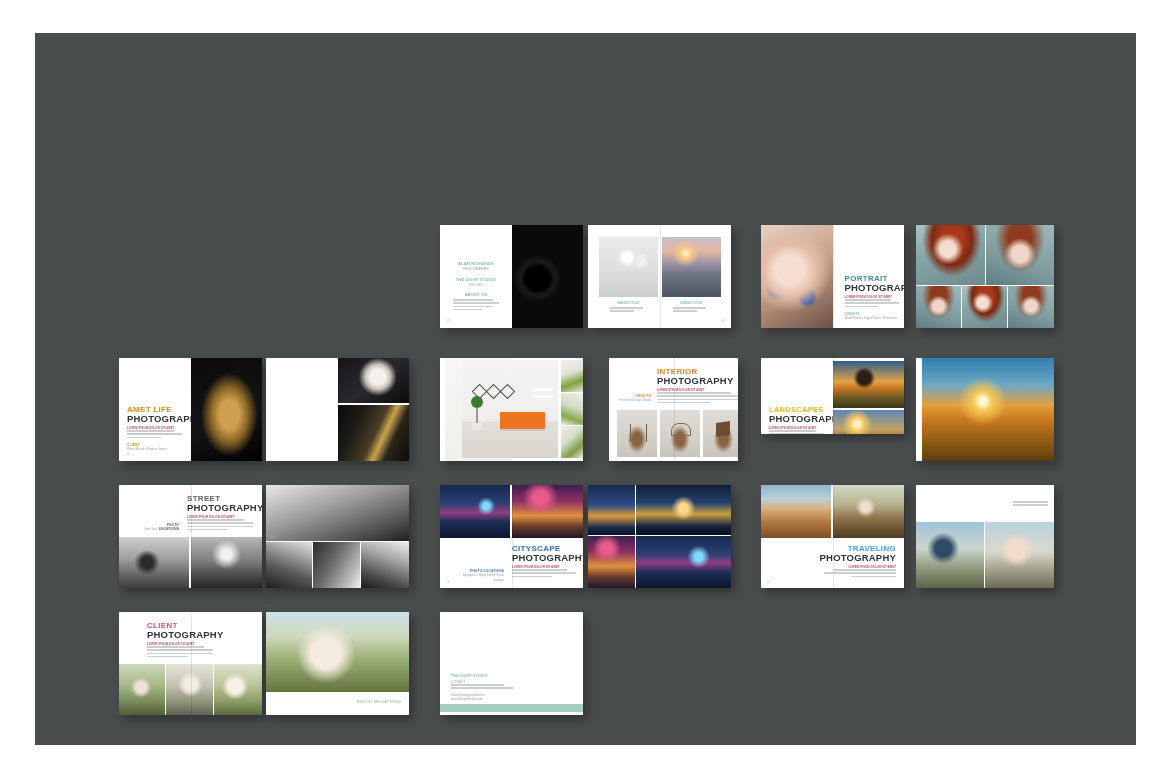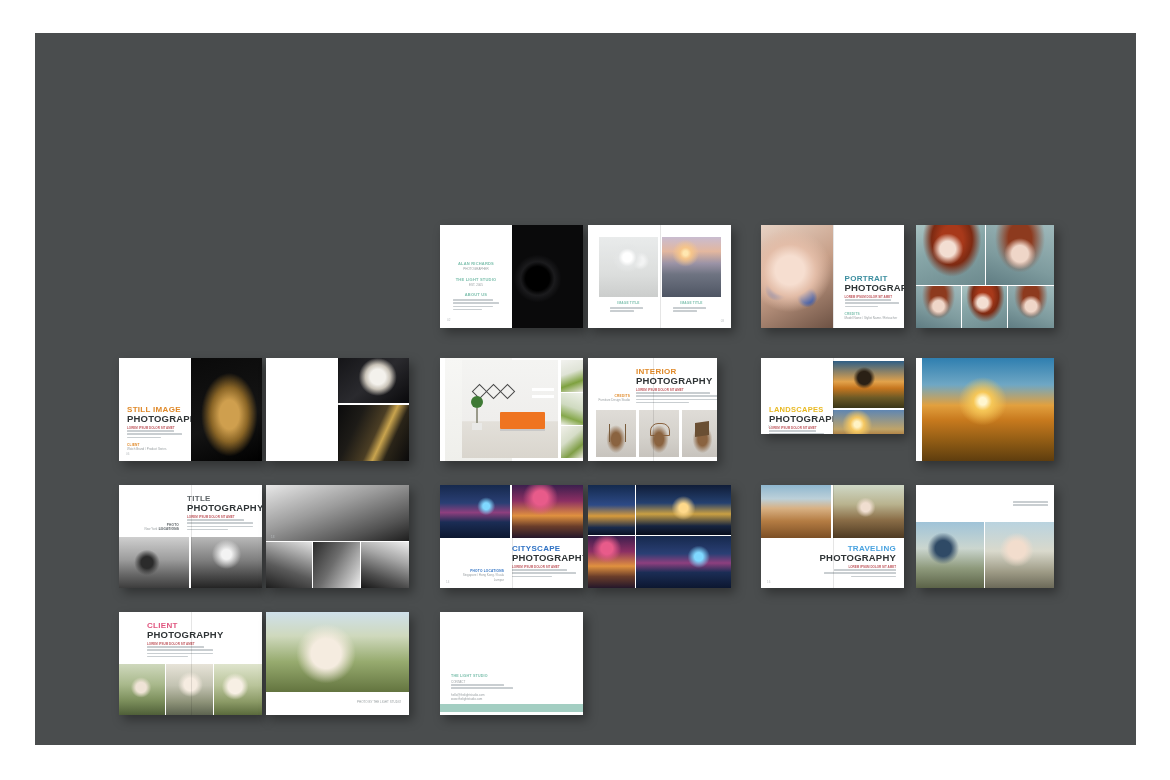--- a/index.html
+++ b/index.html
@@ -219,21 +219,21 @@
         <div class="ph p-red2" style="left:70px;top:0;width:68px;height:60px;"></div>
         <div class="ph p-red2" style="left:0;top:61px;width:45px;height:42px;"></div>
         <div class="ph p-red" style="left:46px;top:61px;width:45px;height:42px;"></div>
         <div class="ph p-red2" style="left:92px;top:61px;width:46px;height:42px;"></div>
       </div>
     </div>
 
     <div class="thumb" style="left:84px;top:325px;width:143px;height:103px;">
       <div class="pg L">
         <div class="hl" style="left:8px;top:48px;">
-          <span class="a" style="color:#e08a2a;font-size:8px;">STILL IMAGE</span>
+          <span class="a" style="color:#e08a2a;font-size:8px;">AMET LIFE</span>
           <span class="b" style="font-size:9.5px;">PHOTOGRAPHY</span>
         </div>
         <div class="cap" style="left:8px;top:68px;color:#c0595f;font-weight:700;">LOREM IPSUM DOLOR SIT AMET</div>
         <div class="txtblk" style="left:8px;top:72px;width:55px;">
             <i class="m"></i>
             <i></i>
             <i class="s"></i>
           </div>
         <div class="sub" style="left:8px;top:85px;color:#e08a2a;">CLIENT</div>
         <div class="cap" style="left:8px;top:89px;">Watch Brand / Product Series</div>
@@ -268,21 +268,21 @@
         <div style="position:absolute;left:38px;top:69px;width:45px;height:2px;background:#c9c9c9;"></div>
         <div style="position:absolute;left:9px;top:36px;width:12px;height:12px;background:#3f7a35;border-radius:50%;"></div>
         <div style="position:absolute;left:14px;top:48px;width:2px;height:16px;background:#9a9a8a;"></div>
         <div style="position:absolute;left:10px;top:63px;width:10px;height:7px;background:#e9e9e7;"></div>
       </div>
       <div class="ph p-green1" style="left:121px;top:2px;width:22px;height:32px;"></div>
       <div class="ph p-green2" style="left:121px;top:35px;width:22px;height:32px;"></div>
       <div class="ph p-green3" style="left:121px;top:68px;width:22px;height:32px;"></div>
     </div>
 
-    <div class="thumb" style="left:553px;top:325px;width:129px;height:103px;">
+    <div class="thumb" style="left:574px;top:325px;width:129px;height:103px;">
       <div class="pg full">
         <div class="hl" style="left:48px;top:10px;">
           <span class="a" style="color:#e08a2a;font-size:8px;">INTERIOR</span>
           <span class="b" style="font-size:9.5px;">PHOTOGRAPHY</span>
         </div>
         <div class="cap" style="left:48px;top:30px;color:#c0595f;font-weight:700;">LOREM IPSUM DOLOR SIT AMET</div>
         <div class="txtblk" style="left:48px;top:34px;width:86px;">
             <i class="m"></i>
             <i></i>
             <i></i>
@@ -329,21 +329,21 @@
     <div class="thumb" style="left:881px;top:325px;width:138px;height:103px;">
       <div class="pg full">
         <div style="position:absolute;left:0;top:0;width:6px;height:100%;background:#fff;"></div>
         <div class="ph p-reeds" style="left:6px;top:0;width:132px;height:103px;"></div>
       </div>
     </div>
 
     <div class="thumb" style="left:84px;top:452px;width:143px;height:103px;">
       <div class="pg full">
         <div class="hl" style="left:68px;top:10px;">
-          <span class="a" style="color:#5e6467;font-size:8px;">TITLE</span>
+          <span class="a" style="color:#5e6467;font-size:8px;">STREET</span>
           <span class="b" style="font-size:9.5px;">PHOTOGRAPHY</span>
         </div>
         <div class="cap" style="left:68px;top:30px;color:#c0595f;font-weight:700;">LOREM IPSUM DOLOR SIT AMET</div>
         <div class="txtblk" style="left:68px;top:34px;width:66px;">
             <i class="m"></i>
             <i></i>
             <i></i>
             <i class="s"></i>
           </div>
         <div class="sub" style="left:28px;top:38px;color:#5e6467;text-align:right;width:32px;">PHOTO LOCATIONS</div>

